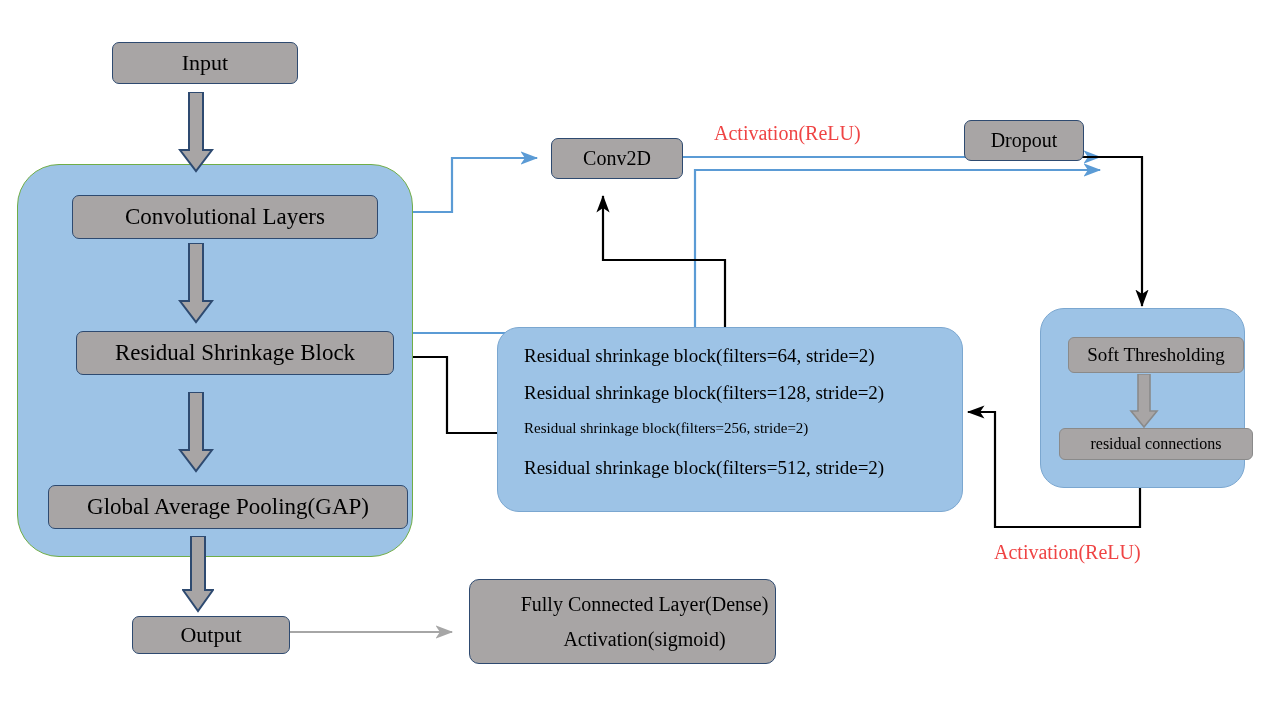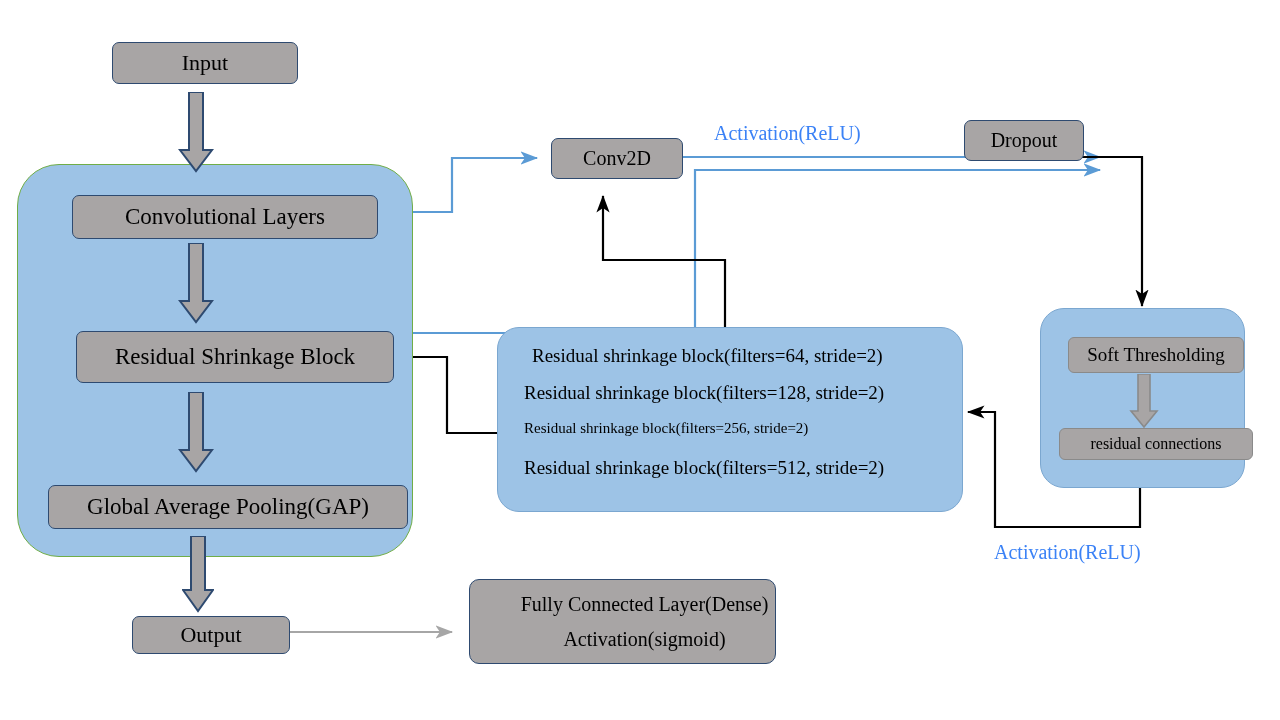--- a/index.html
+++ b/index.html
@@ -40,21 +40,21 @@
     margin-left: 12px;
   }
   .panel-text {
     position: absolute;
     color: #000000;
     text-align: left;
     white-space: nowrap;
   }
   .free-label {
     position: absolute;
-    color: #3b82f6;
+    color: #ef4444;
     white-space: nowrap;
   }
   svg.edges {
     position: absolute;
     left: 0;
     top: 0;
     width: 1280px;
     height: 720px;
     overflow: visible;
   }
@@ -126,21 +126,21 @@
   </svg>
 
   <div class="gbox" style="left:100px; top:42px; width:186px; height:42px; font-size:22px;">
     <span>Input</span>
   </div>
 
   <div class="gbox" style="left:60px; top:195px; width:306px; height:44px; font-size:23px;">
     <span>Convolutional Layers</span>
   </div>
 
-  <div class="gbox" style="left:64px; top:331px; width:318px; height:52px; font-size:23px;">
+  <div class="gbox" style="left:64px; top:331px; width:318px; height:44px; font-size:23px;">
     <span>Residual Shrinkage Block</span>
   </div>
 
   <div class="gbox" style="left:36px; top:485px; width:360px; height:44px; font-size:23px;">
     <span>Global Average Pooling(GAP)</span>
   </div>
 
   <div class="gbox" style="left:120px; top:616px; width:158px; height:38px; font-size:22px;">
     <span>Output</span>
   </div>
@@ -159,21 +159,21 @@
   </div>
 
   <div class="gbox" style="left:1056px; top:337px; width:176px; height:36px; font-size:19px; border-radius:6px; border-color:#8a8a8a;">
     <span>Soft Thresholding</span>
   </div>
 
   <div class="gbox" style="left:1047px; top:428px; width:194px; height:32px; font-size:16px; border-radius:6px; border-color:#8a8a8a;">
     <span>residual connections</span>
   </div>
 
-  <div class="panel-text" style="left:524px; top:345px; font-size:19px;margin-left:8px;">Residual shrinkage block(filters=64, stride=2)</div>
+  <div class="panel-text" style="left:524px; top:345px; font-size:19px;">Residual shrinkage block(filters=64, stride=2)</div>
   <div class="panel-text" style="left:524px; top:382px; font-size:19px;">Residual shrinkage block(filters=128, stride=2)</div>
   <div class="panel-text" style="left:524px; top:420px; font-size:15px;">Residual shrinkage block(filters=256, stride=2)</div>
   <div class="panel-text" style="left:524px; top:457px; font-size:19px;">Residual shrinkage block(filters=512, stride=2)</div>
 
   <div class="free-label" style="left:714px; top:122px; font-size:20px;">Activation(ReLU)</div>
 
   <div class="free-label" style="left:994px; top:541px; font-size:20px;">Activation(ReLU)</div>
 
 </div>
 

